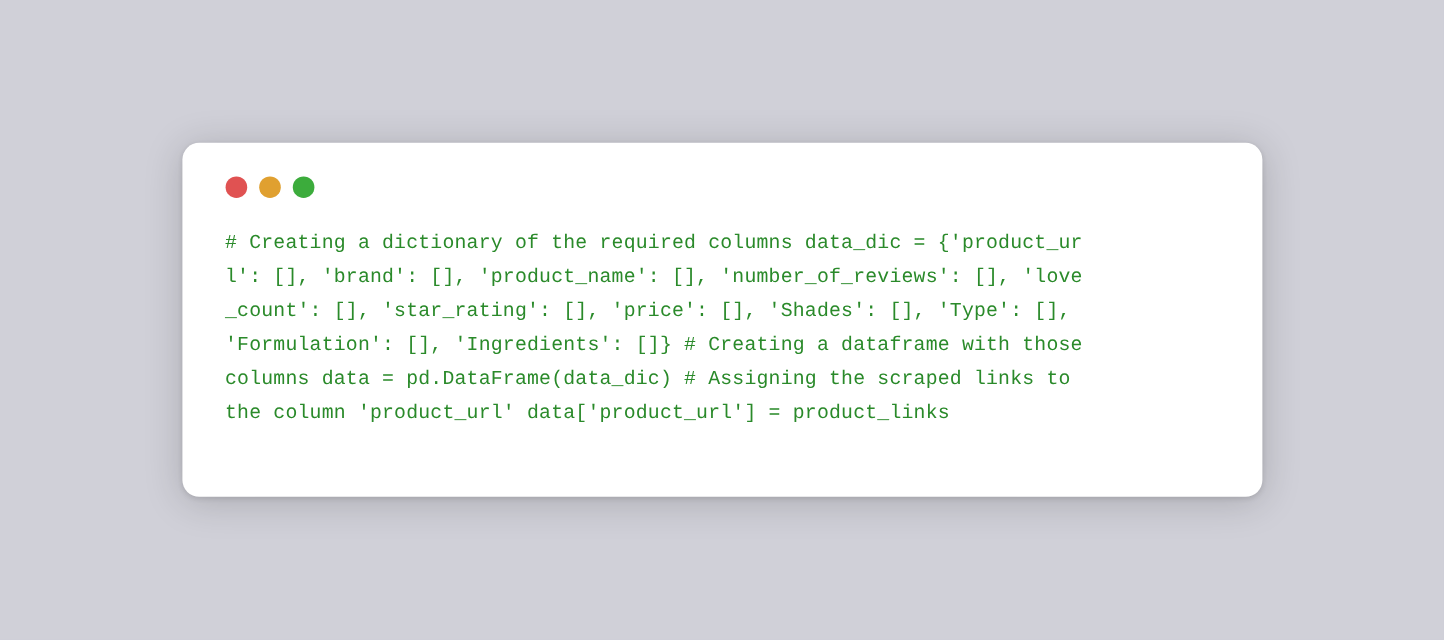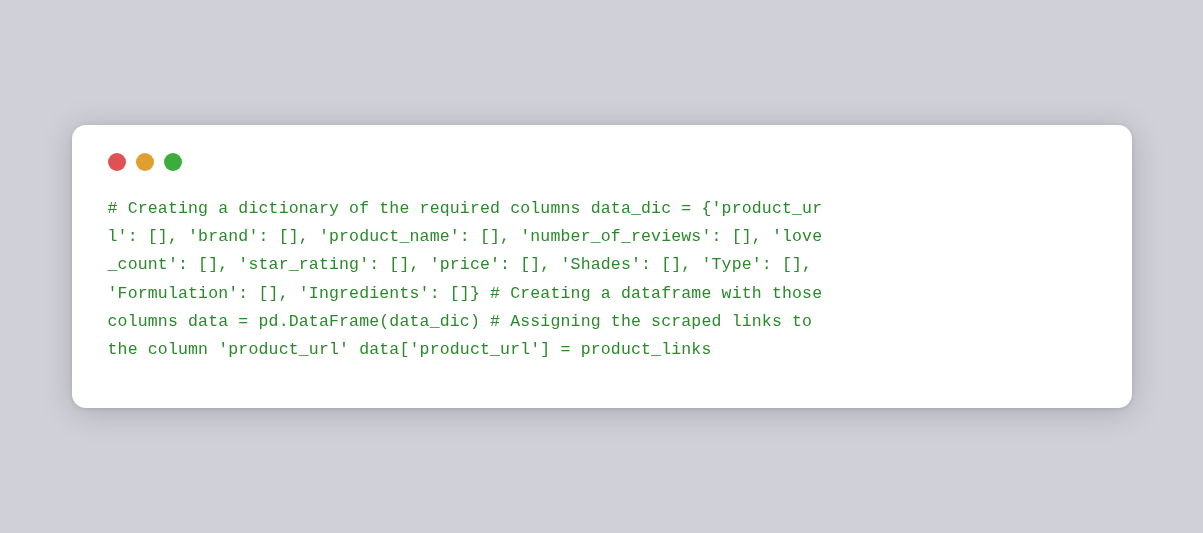--- a/index.html
+++ b/index.html
@@ -12,25 +12,25 @@
       width: 1203px;
       height: 533px;
       background: #d0d0d8;
       display: flex;
       align-items: center;
       justify-content: center;
       font-family: -apple-system, BlinkMacSystemFont, sans-serif;
     }
 
     .window-container {
-      width: 1060px;
+      width: 900px;
       background: #ffffff;
       border-radius: 14px;
       box-shadow: 0 4px 32px rgba(0,0,0,0.18), 0 1px 4px rgba(0,0,0,0.10);
-      padding: 28px 36px 44px 36px;
+      padding: 28px 36px 56px 36px;
       position: relative;
     }
 
     .traffic-lights {
       display: flex;
       align-items: center;
       gap: 10px;
       margin-bottom: 24px;
     }
 

